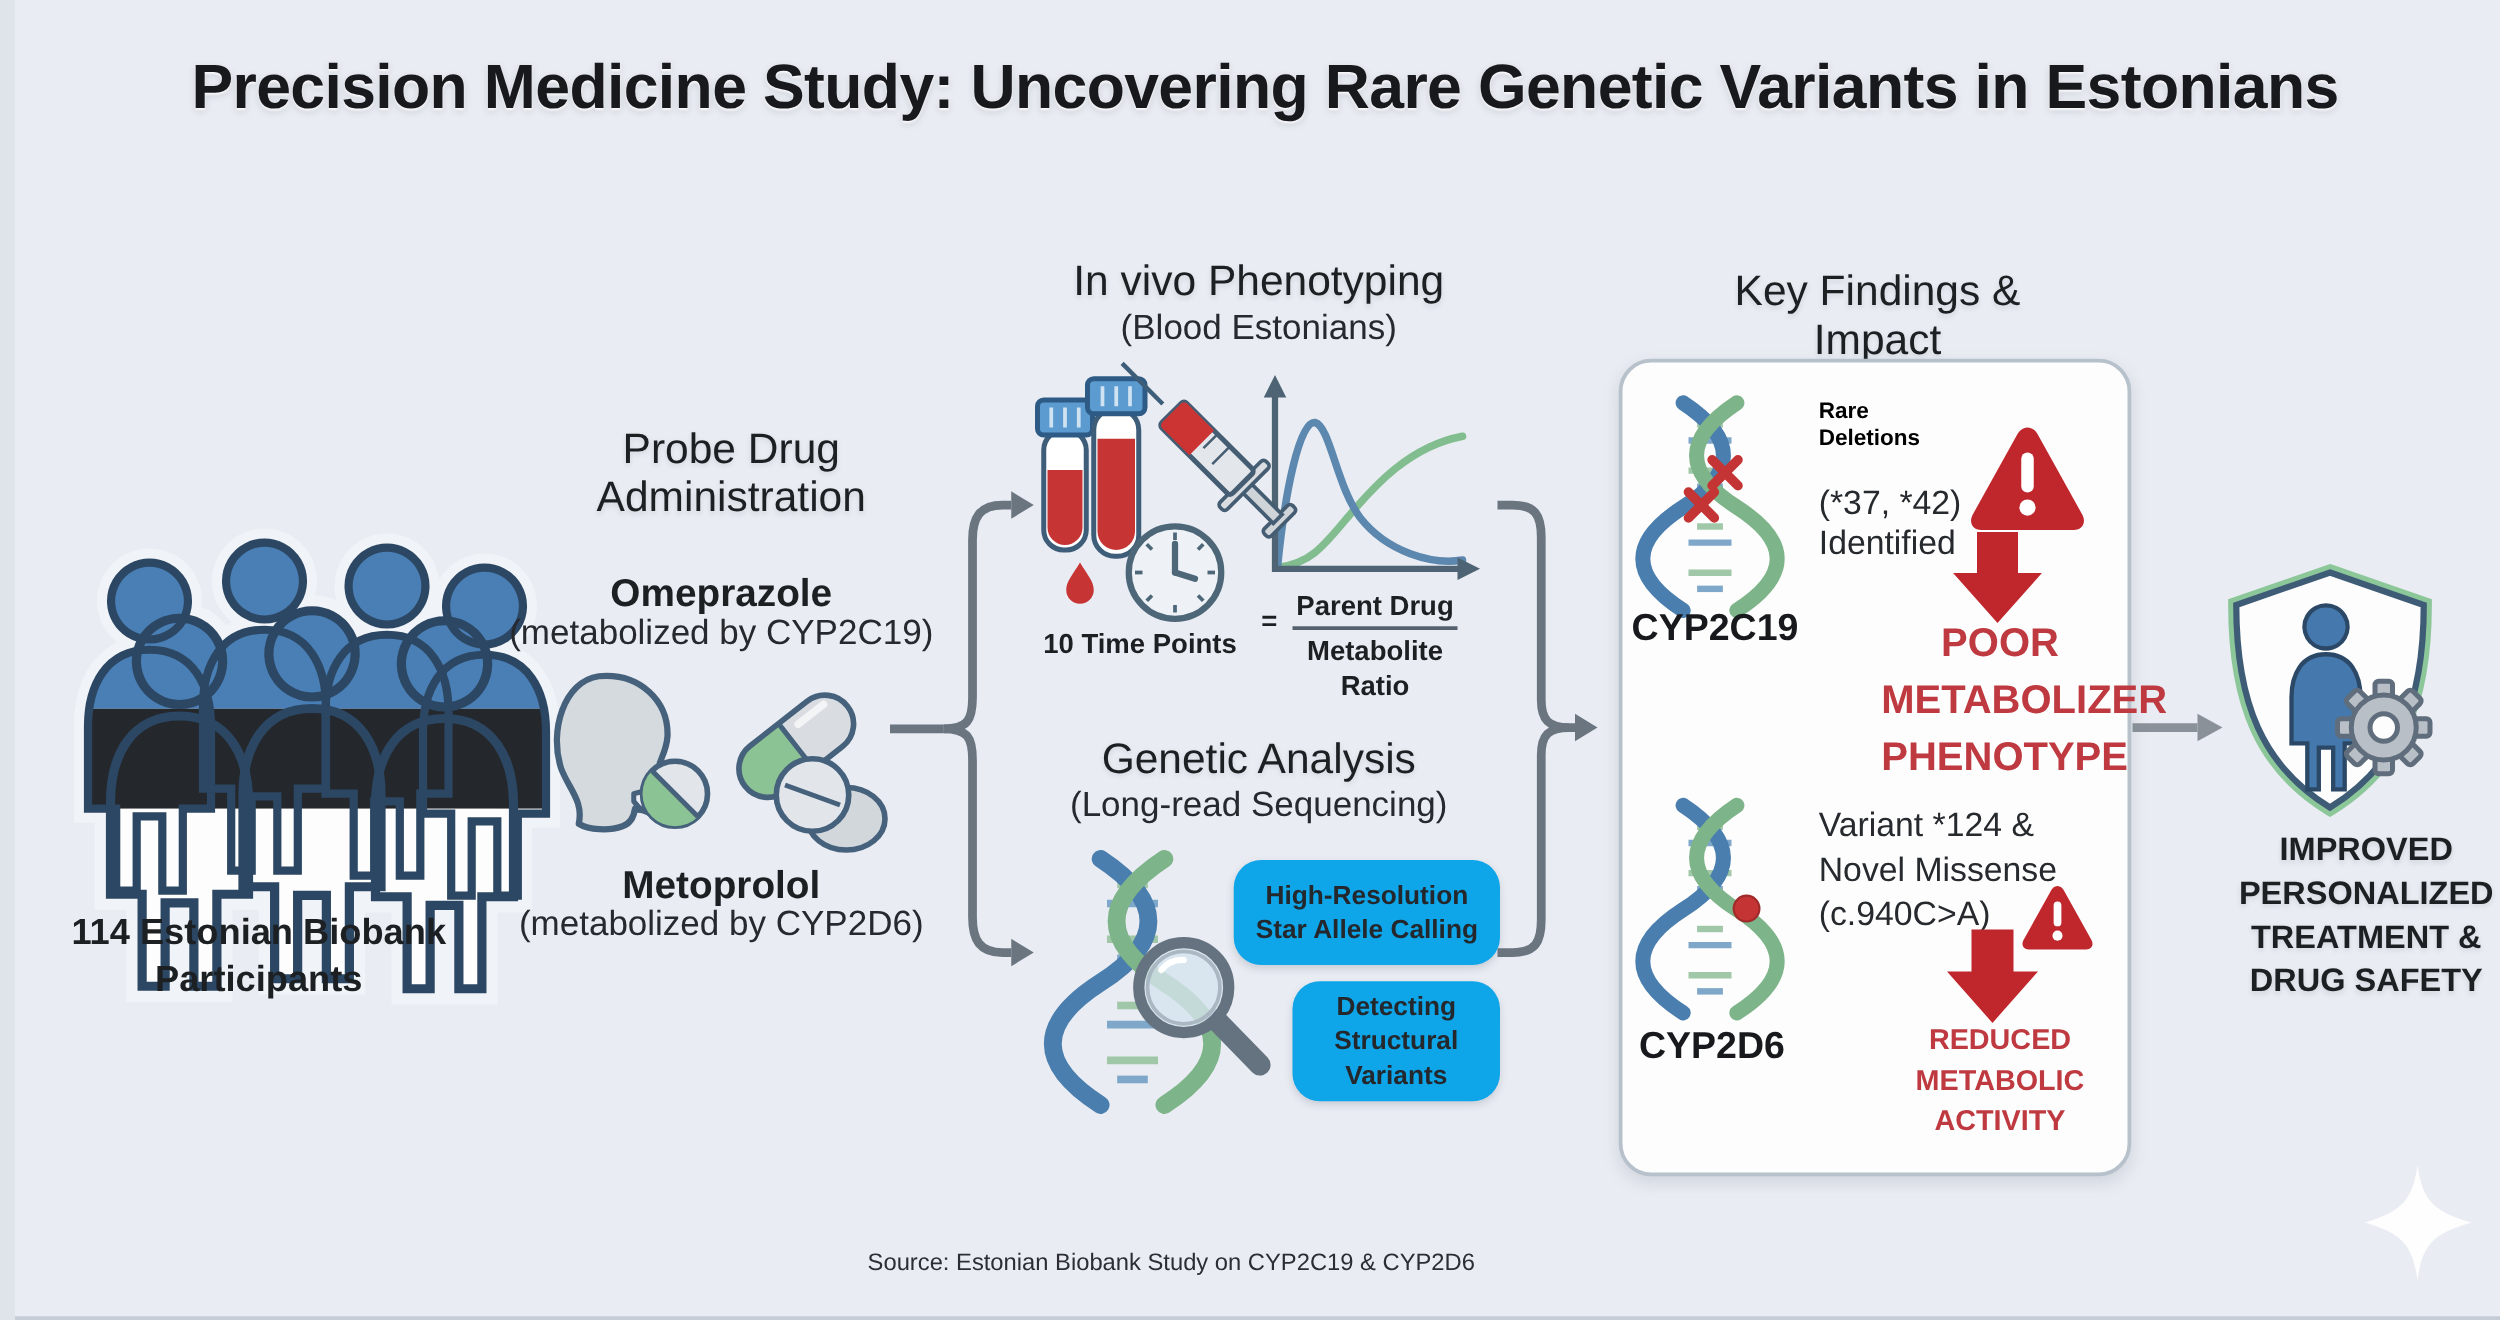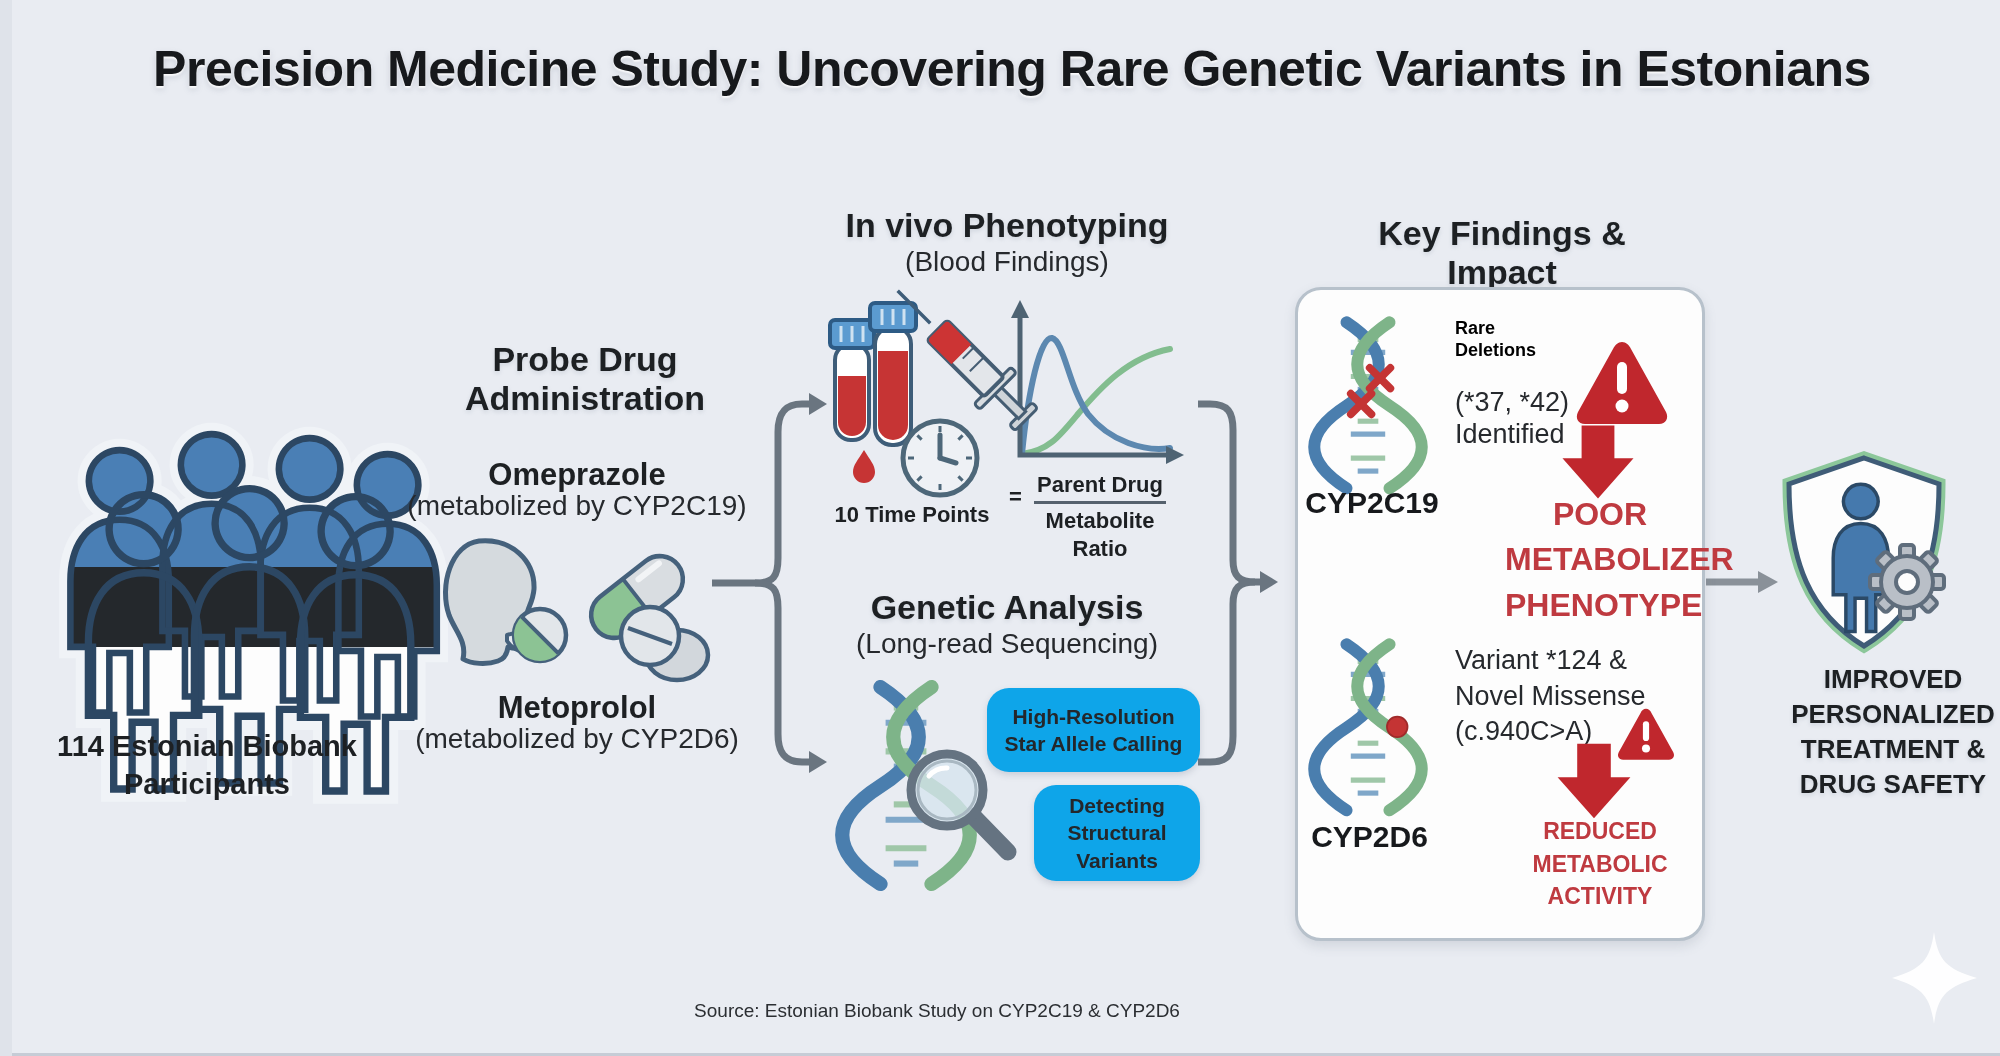--- a/index.html
+++ b/index.html
@@ -12,21 +12,21 @@
   }
   #canvas::after{content:"";position:absolute;left:0;right:0;bottom:0;height:3px;background:#c6ccd6;}
   .abs{position:absolute;}
   .pre{white-space:pre-line;}
   .ctr{text-align:center;}
   .title{
     left:0;right:0;top:40px;text-align:center;
     font-size:50px;font-weight:bold;letter-spacing:-0.5px;color:#17191c;
     text-shadow:0 2px 2px rgba(255,255,255,.9), 0 3px 6px rgba(110,120,140,.28);
   }
-  .h1{font-size:34px;font-weight:bold;color:#1d2023;line-height:1.15;
+  .h1{font-size:34px;font-weight:normal;color:#1d2023;line-height:1.15;
       text-shadow:0 2px 4px rgba(120,130,150,.22);}
   .h2{font-size:28px;font-weight:400;color:#26292d;}
   .lbl-b{font-size:29px;font-weight:bold;color:#1d2023;line-height:1.3;}
   .drug{font-size:31px;font-weight:bold;color:#1d2023;}
   .meta{font-size:28px;font-weight:400;color:#26292d;}
   .small-b{font-size:22px;font-weight:bold;color:#1d2023;}
   .ratio-rule{background:#55616d;height:3px;}
   .bubble{
     background:#0ea5e9;border-radius:22px;color:#24272b;
     font-size:21px;font-weight:bold;line-height:1.3;text-align:center;
@@ -189,21 +189,21 @@
     </g>
 
     <g>
       <ellipse cx="250" cy="120" rx="31" ry="25" fill="#d2d7dc" stroke="#45617c" stroke-width="4.5"></ellipse>
       <circle cx="223" cy="101" r="29" fill="#e2e6ea" stroke="#45617c" stroke-width="4.5"></circle>
       <line x1="201" y1="93" x2="245" y2="109" stroke="#45617c" stroke-width="4"></line>
     </g>
   </svg>
 
   <div class="abs h1 ctr" style="left:830px;top:206px;width:330px">In vivo Phenotyping</div>
-  <div class="abs h2 ctr" style="left:830px;top:246px;width:330px">(Blood Findings)</div>
+  <div class="abs h2 ctr" style="left:830px;top:246px;width:330px">(Blood Estonians)</div>
 
   <svg class="abs" style="left:800px;top:295px" width="220" height="215" viewBox="0 0 220 215">
 
     <g transform="translate(18,25)">
       <rect x="5" y="24" width="34" height="96" rx="16" fill="#fff" stroke="#3e5d79" stroke-width="4"></rect>
       <path d="M8,56 H36 V102 a14,14 0 0 1 -28,0 Z" fill="#c63434"></path>
       <rect x="0" y="0" width="44" height="28" rx="5" fill="#5b9bd0" stroke="#2d5b85" stroke-width="4"></rect>
       <line x1="11" y1="6" x2="11" y2="22" stroke="#cfe2f1" stroke-width="3"></line>
       <line x1="22" y1="6" x2="22" y2="22" stroke="#cfe2f1" stroke-width="3"></line>
       <line x1="33" y1="6" x2="33" y2="22" stroke="#cfe2f1" stroke-width="3"></line>

